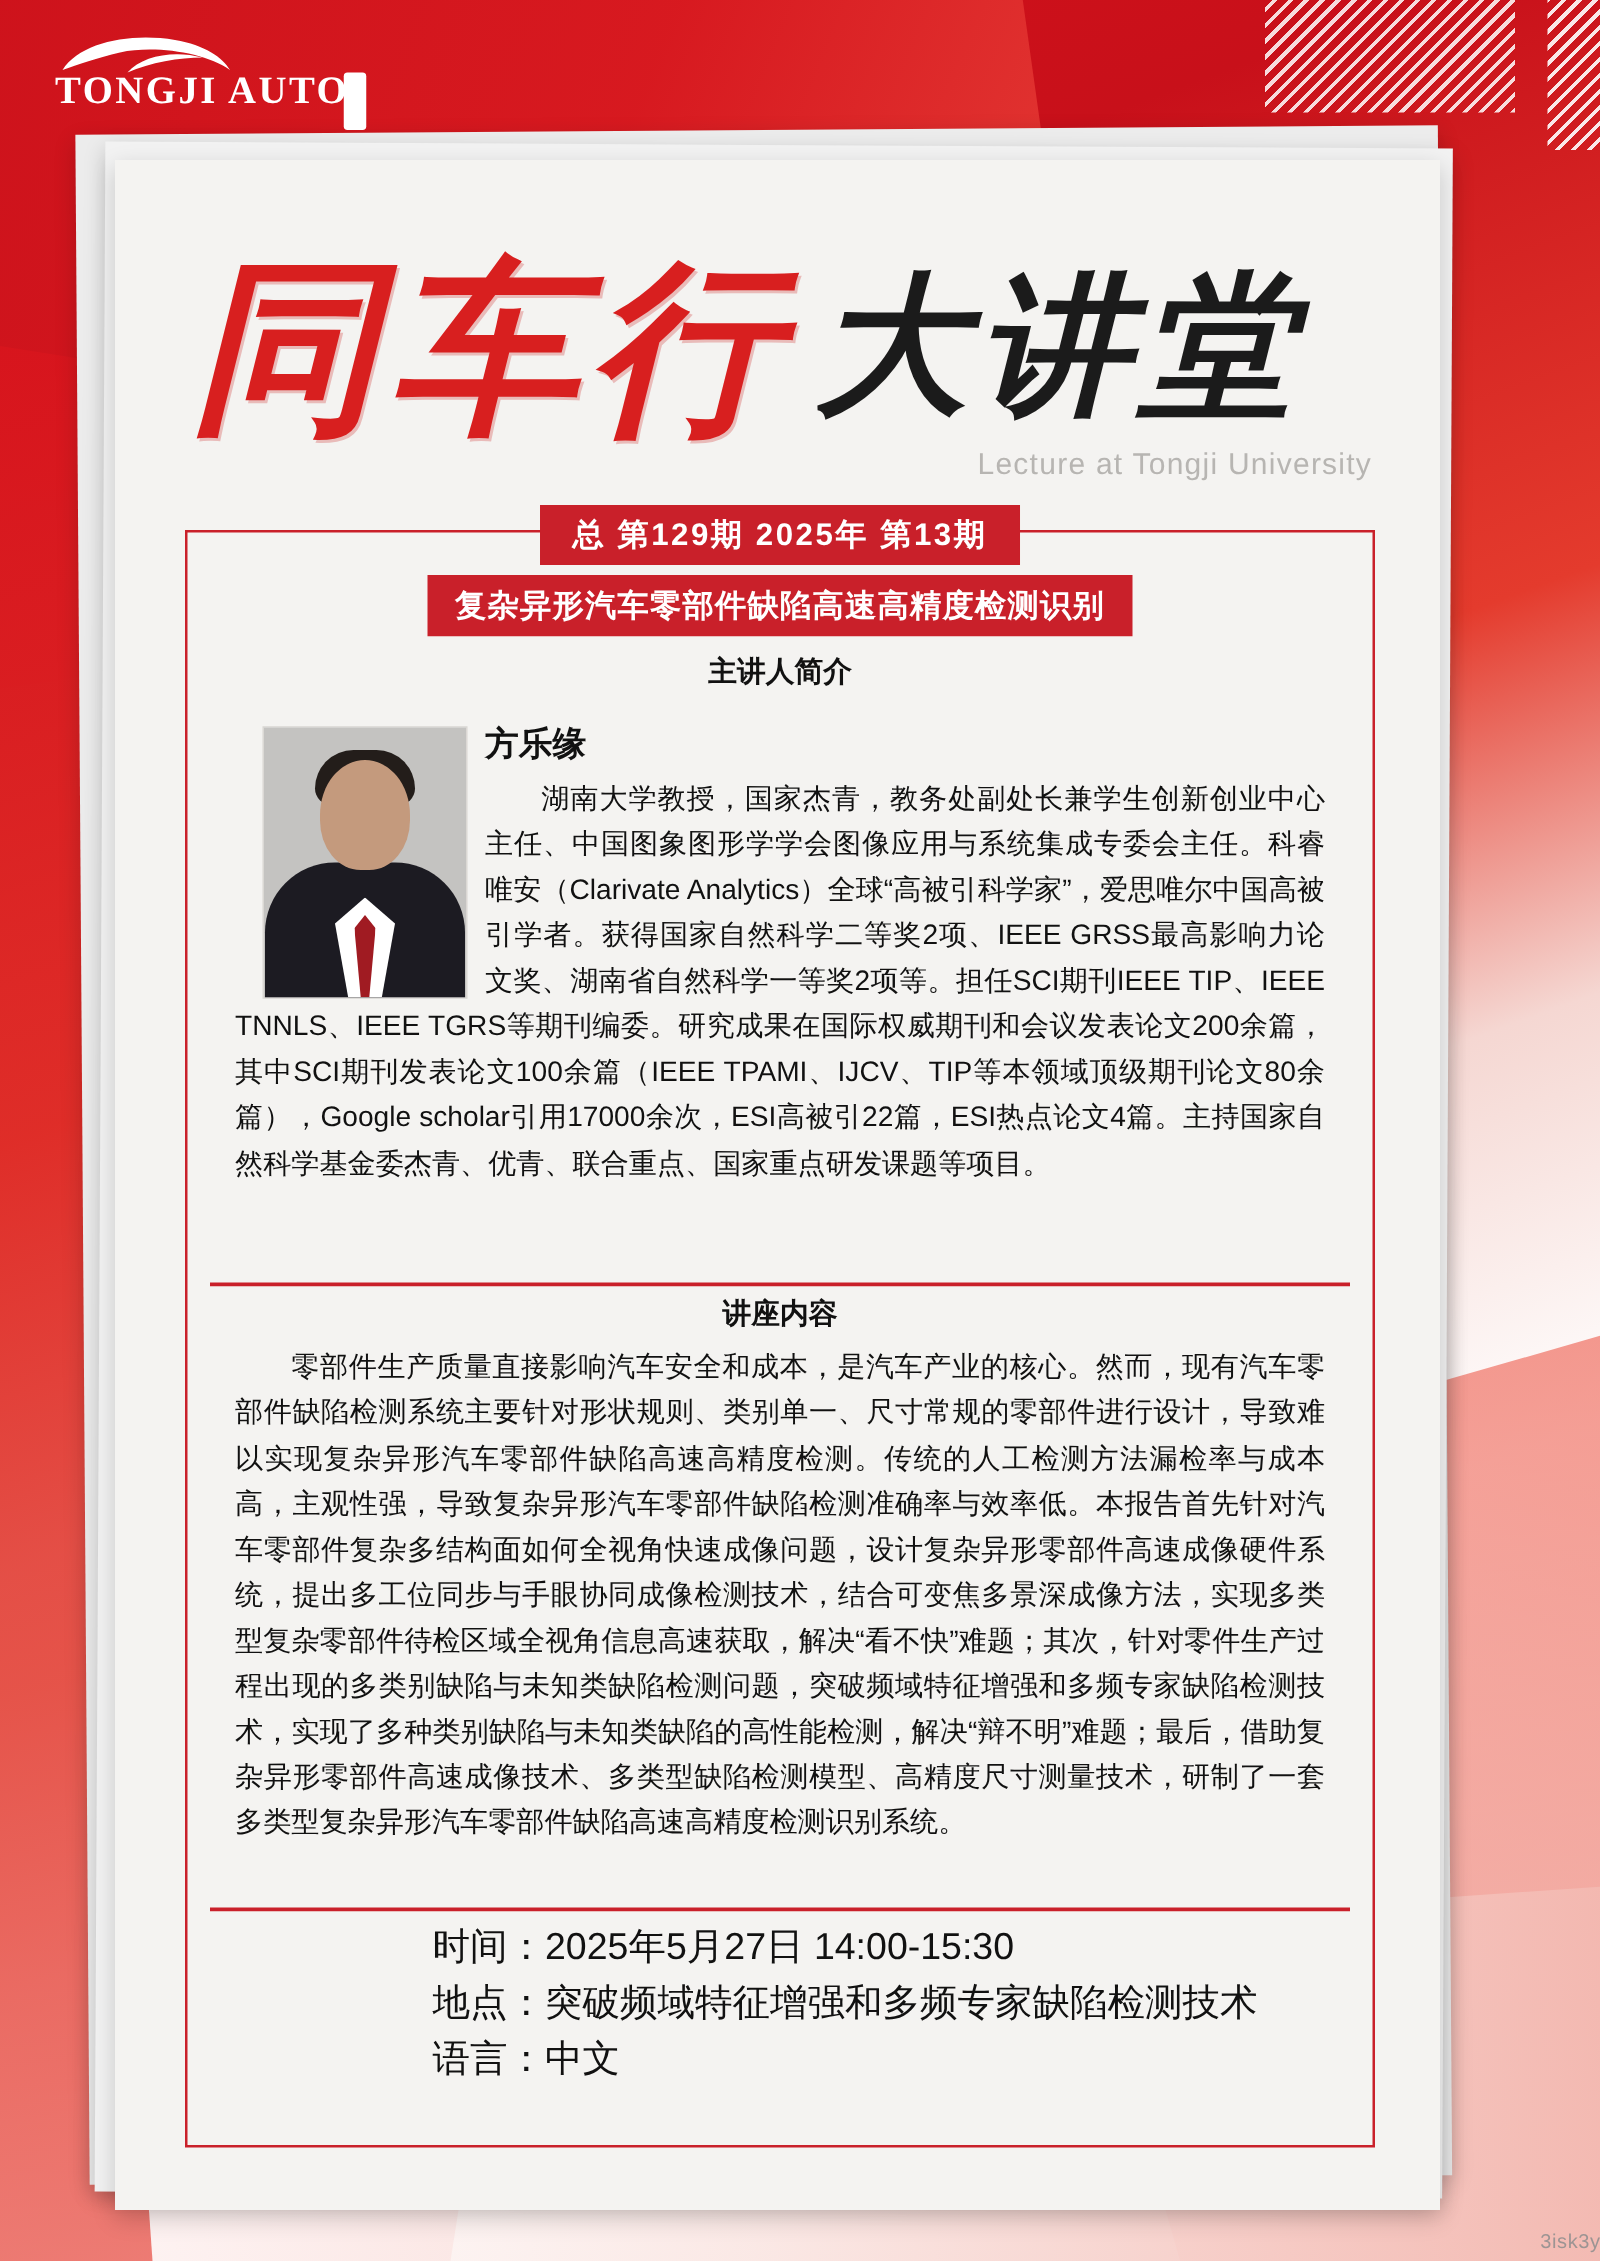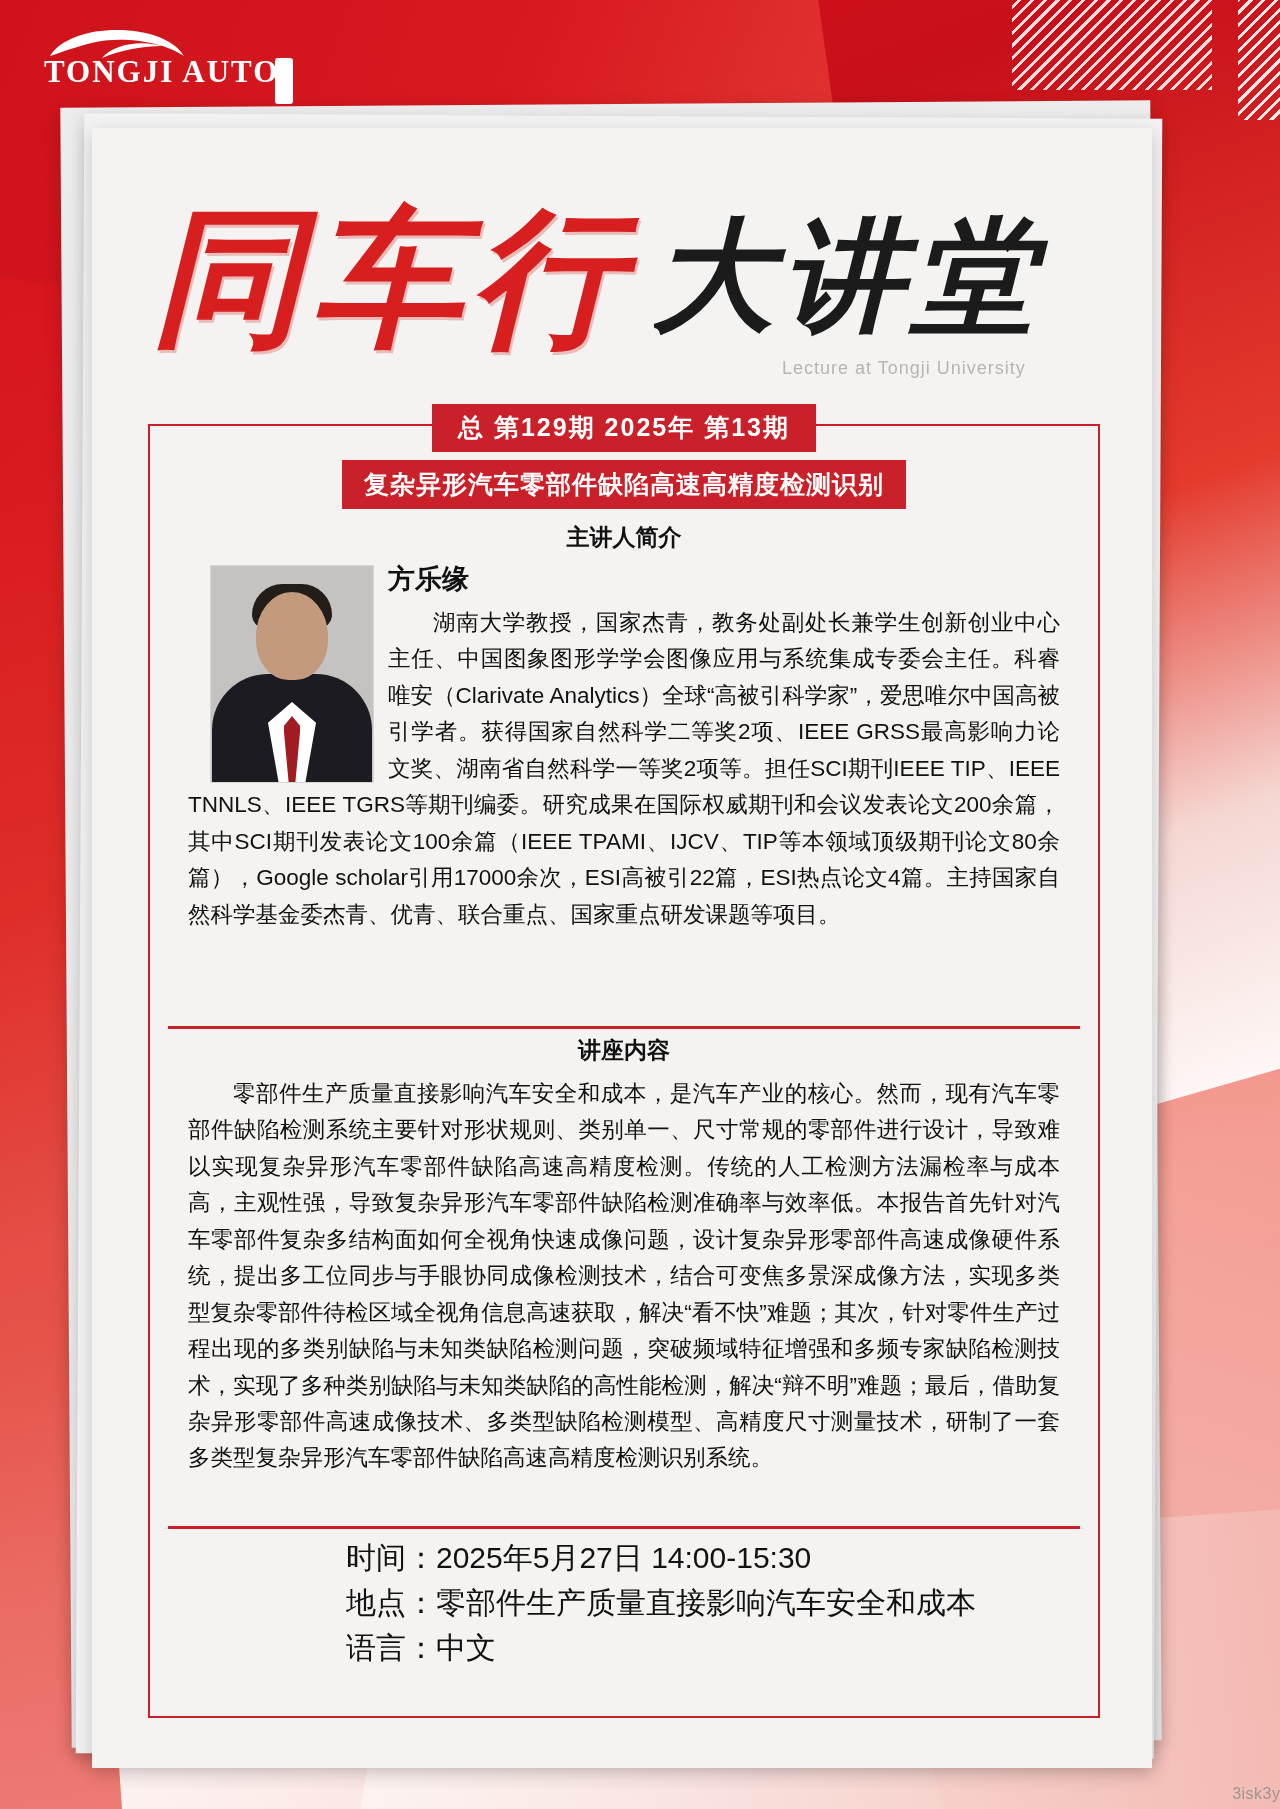--- a/index.html
+++ b/index.html
@@ -126,21 +126,21 @@
     font-family: "Liberation Serif", serif;
     font-size: 122px;
     font-weight: 700;
     color: #1b1b1b;
     letter-spacing: 8px;
     font-style: italic;
   }
   .cal-en {
     position: absolute;
     left: 690px; top: 208px;
-    font-size: 18px;
+    font-size: 24px;
     color: #b7b5b2;
     letter-spacing: 1px;
   }
 
   
   .frame {
     position: absolute;
     left: 148px; top: 424px;
     width: 948px; height: 1290px;
     border: 2px solid #c9202a;
@@ -304,21 +304,21 @@
   </div>
 
   <div class="frame">
 
     <div class="issue-banner">总 第129期 2025年 第13期</div>
     <div class="topic-banner">复杂异形汽车零部件缺陷高速高精度检测识别</div>
 
     <div class="speaker-block">
       <div class="section-title">主讲人简介</div>
 
-      <div class="content-block" style="margin-top:8px;">
+      <div class="content-block" style="margin-top:24px;">
         <div class="photo">
           <div class="ph-bg"></div>
           <div class="ph-body"></div>
           <div class="ph-shirt"></div>
           <div class="ph-tie"></div>
           <div class="ph-hair"></div>
           <div class="ph-head"></div>
         </div>
         <div class="speaker-name">方乐缘</div>
         <p class="body-text indent">湖南大学教授，国家杰青，教务处副处长兼学生创新创业中心主任、中国图象图形学学会图像应用与系统集成专委会主任。科睿唯安（Clarivate Analytics）全球“高被引科学家”，爱思唯尔中国高被引学者。获得国家自然科学二等奖2项、IEEE GRSS最高影响力论文奖、湖南省自然科学一等奖2项等。担任SCI期刊IEEE TIP、IEEE TNNLS、IEEE TGRS等期刊编委。研究成果在国际权威期刊和会议发表论文200余篇，其中SCI期刊发表论文100余篇（IEEE TPAMI、IJCV、TIP等本领域顶级期刊论文80余篇），Google scholar引用17000余次，ESI高被引22篇，ESI热点论文4篇。主持国家自然科学基金委杰青、优青、联合重点、国家重点研发课题等项目。</p>
@@ -334,21 +334,21 @@
       </div>
     </div>
 
     <div style="position:absolute; left:18px; bottom:46px; width:912px;">
       <div class="divider"></div>
       <div class="info-block">
         <div class="info-row">
           <span>时间：</span><span>2025年5月27日 14:00-15:30</span>
         </div>
         <div class="info-row">
-          <span>地点：</span><span>零部件生产质量直接影响汽车安全和成本</span>
+          <span>地点：</span><span>突破频域特征增强和多频专家缺陷检测技术</span>
         </div>
         <div class="info-row">
           <span>语言：</span><span>中文</span>
         </div>
       </div>
     </div>
 
   </div>
 
   <div class="watermark">3isk3y.com</div>

